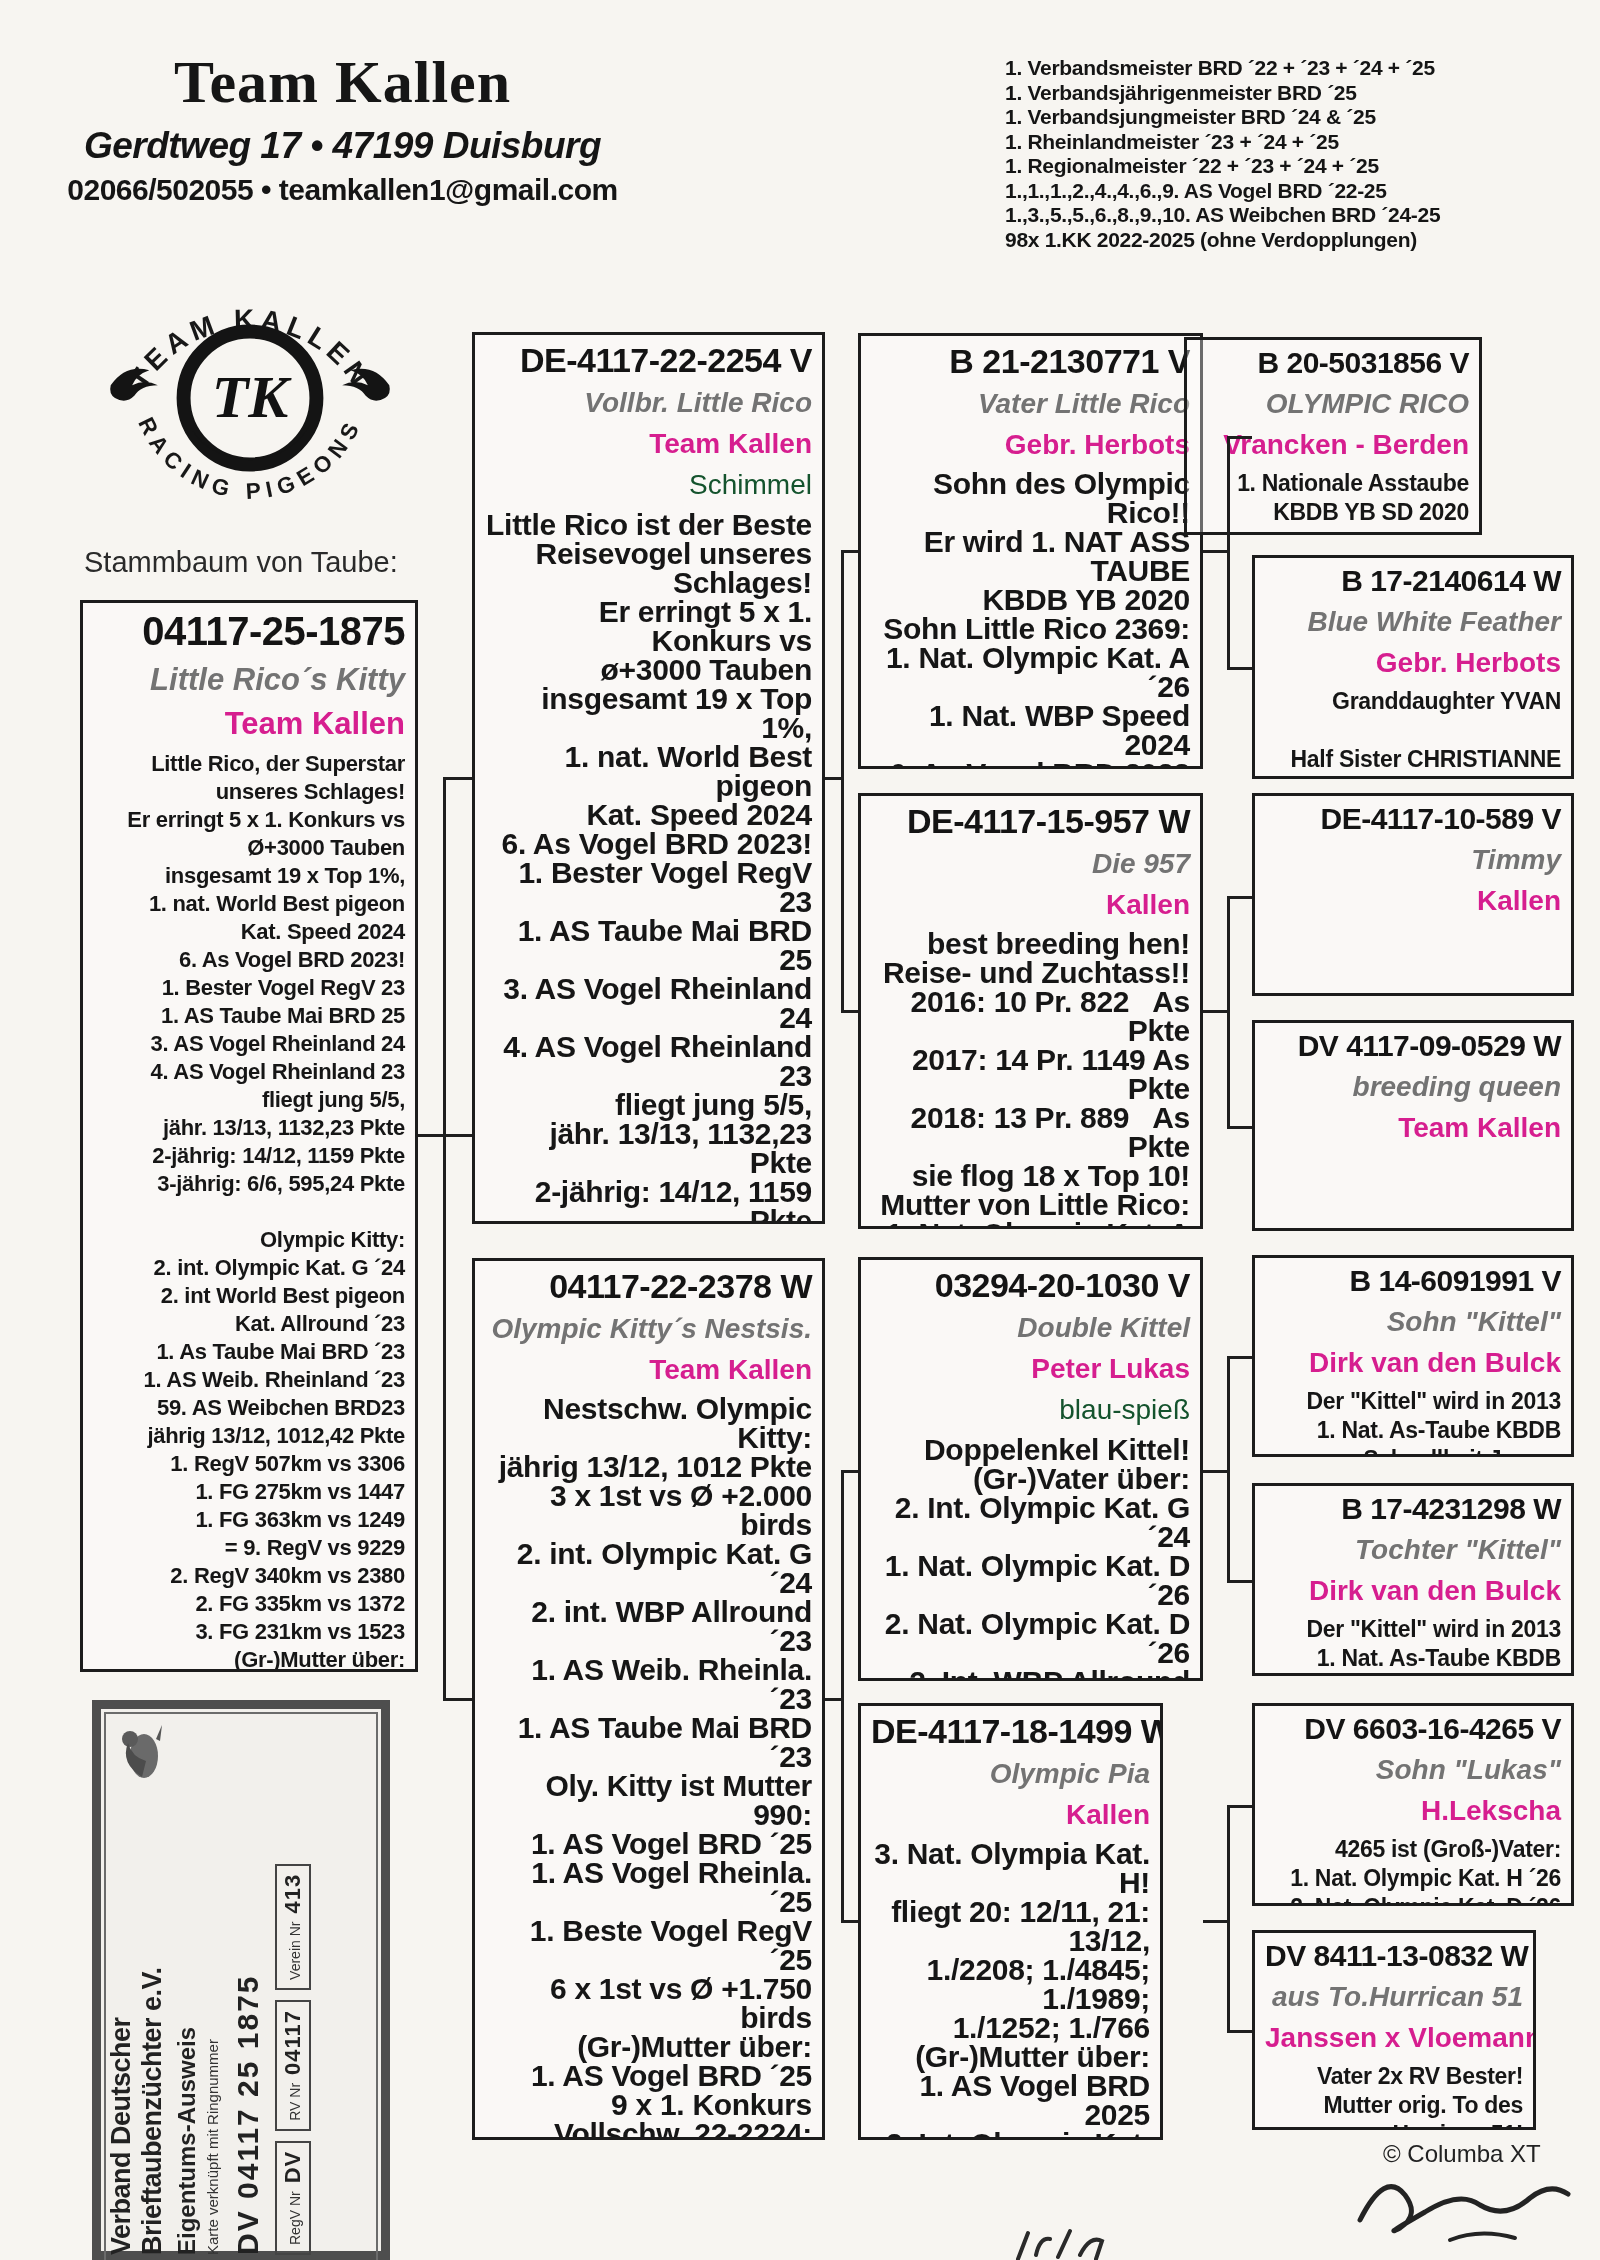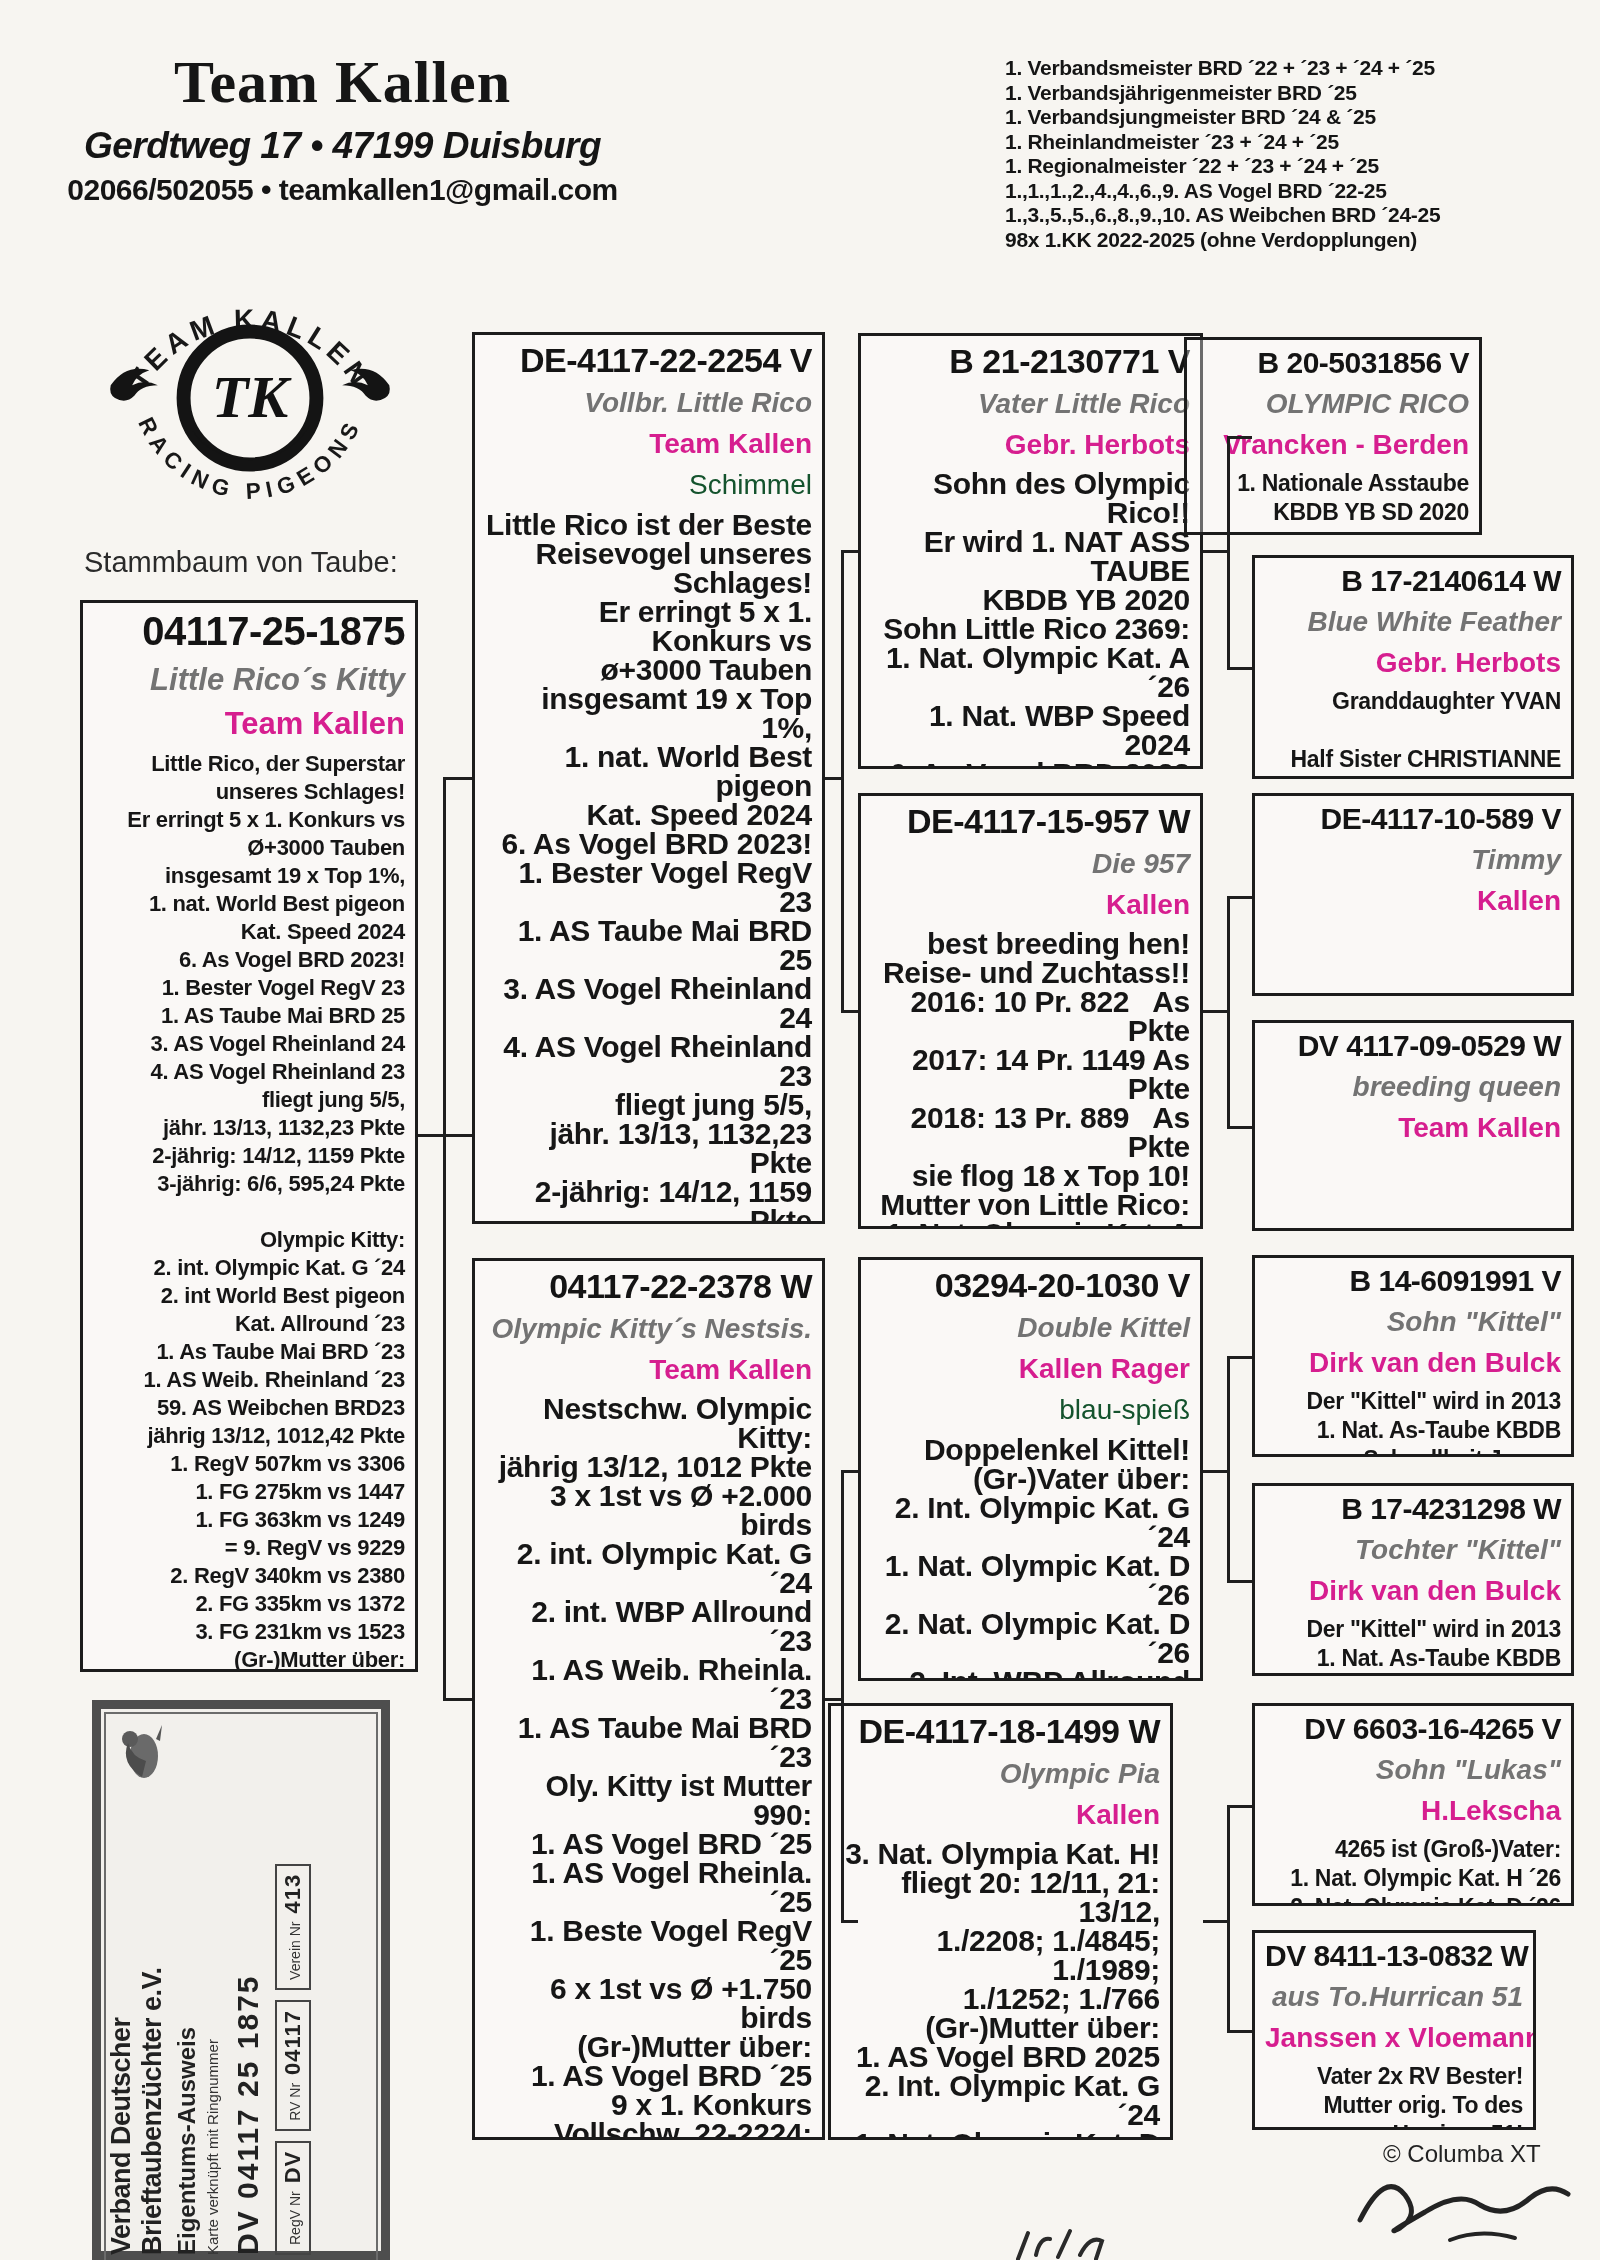--- a/index.html
+++ b/index.html
@@ -235,33 +235,33 @@
 sie flog 18 x Top 10!
 Mutter von Little Rico:
 1. Nat. Olympic Kat. A ´26
 1. Nat. WBP Kat. Speed ´24
 6. AS Vogel BRD 2023
 1. AS Taube Mai BRD 2025</div>
   </div>
   <div class="pbox col3" style="left:858px;top:1257px;width:345px;height:424px;">
     <div class="ring">03294-20-1030 V</div>
     <div class="pname">Double Kittel</div>
-    <div class="breeder">Kallen Rager</div>
+    <div class="breeder">Peter Lukas</div>
     <div class="colornote">blau-spieß</div>
     <div class="pbody">Doppelenkel Kittel!
 (Gr-)Vater über:
 2. Int. Olympic Kat. G ´24
 1. Nat. Olympic Kat. D ´26
 2. Nat. Olympic Kat. D ´26
 2. Int. WBP Allround ´23
 1. AS Vogel BRD 2025
 5. AS Weibchen BRD 2024
 9. AS Weibchen BRD 2025</div>
   </div>
-  <div class="pbox col3" style="left:828px;top:1703px;width:345px;height:437px;">
+  <div class="pbox col3" style="left:858px;top:1703px;width:305px;height:437px;">
     <div class="ring">DE-4117-18-1499 W</div>
     <div class="pname">Olympic Pia</div>
     <div class="breeder">Kallen</div>
 
     <div class="pbody">3. Nat. Olympia Kat. H!
 fliegt 20: 12/11, 21: 13/12,
 1./2208; 1./4845; 1./1989;
 1./1252; 1./766
 (Gr-)Mutter über:
 1. AS Vogel BRD 2025

